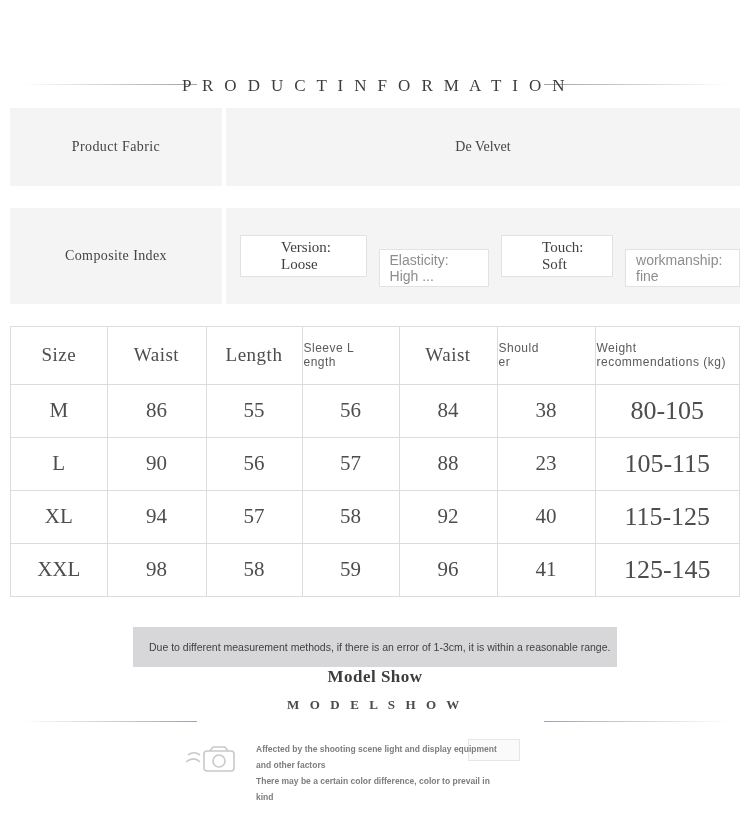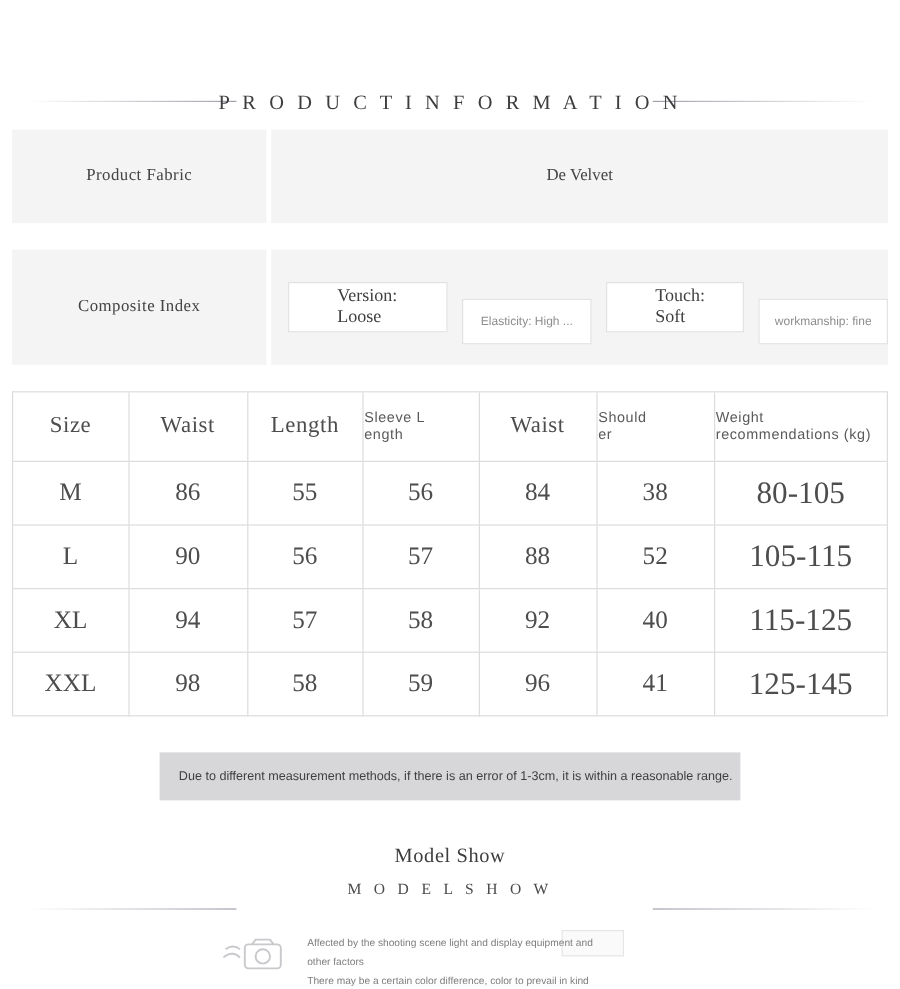--- a/index.html
+++ b/index.html
@@ -114,21 +114,21 @@
   }
   .chip.big {
     height: 42px;
     font-size: 15px;
     color: #3f3f3f;
     min-width: 112px;
     padding-left: 40px;
   }
   .chip.small {
     height: 38px;
-    font-size: 10px;
+    font-size: 14px;
     color: #8d8d8d;
     font-family: "Liberation Sans", sans-serif;
     min-width: 108px;
     margin-top: 24px;
   }
   .info-label.tall { min-height: 96px; }
 
   
   .table-wrap {
     margin: 22px 10px 0 10px;
@@ -178,22 +178,22 @@
   }
   .note-text {
     font-family: "Liberation Sans", sans-serif;
     font-size: 10.5px;
     color: #3f3f3f;
   }
 
   
   .model-section {
     position: relative;
-    margin-top: 36px;
     height: 110px;
+    font-weight: bold;
   }
   .model-title {
     text-align: center;
     font-size: 17px;
     color: #3d3d3d;
     letter-spacing: 0.5px;
   }
   .model-sub {
     margin-top: 10px;
     text-align: center;
@@ -298,21 +298,21 @@
         <td>84</td>
         <td>38</td>
         <td class="wide">80-105</td>
       </tr>
       <tr class="body">
         <td>L</td>
         <td>90</td>
         <td>56</td>
         <td>57</td>
         <td>88</td>
-        <td>52</td>
+        <td>23</td>
         <td class="wide">105-115</td>
       </tr>
       <tr class="body">
         <td>XL</td>
         <td>94</td>
         <td>57</td>
         <td>58</td>
         <td>92</td>
         <td>40</td>
         <td class="wide">115-125</td>

